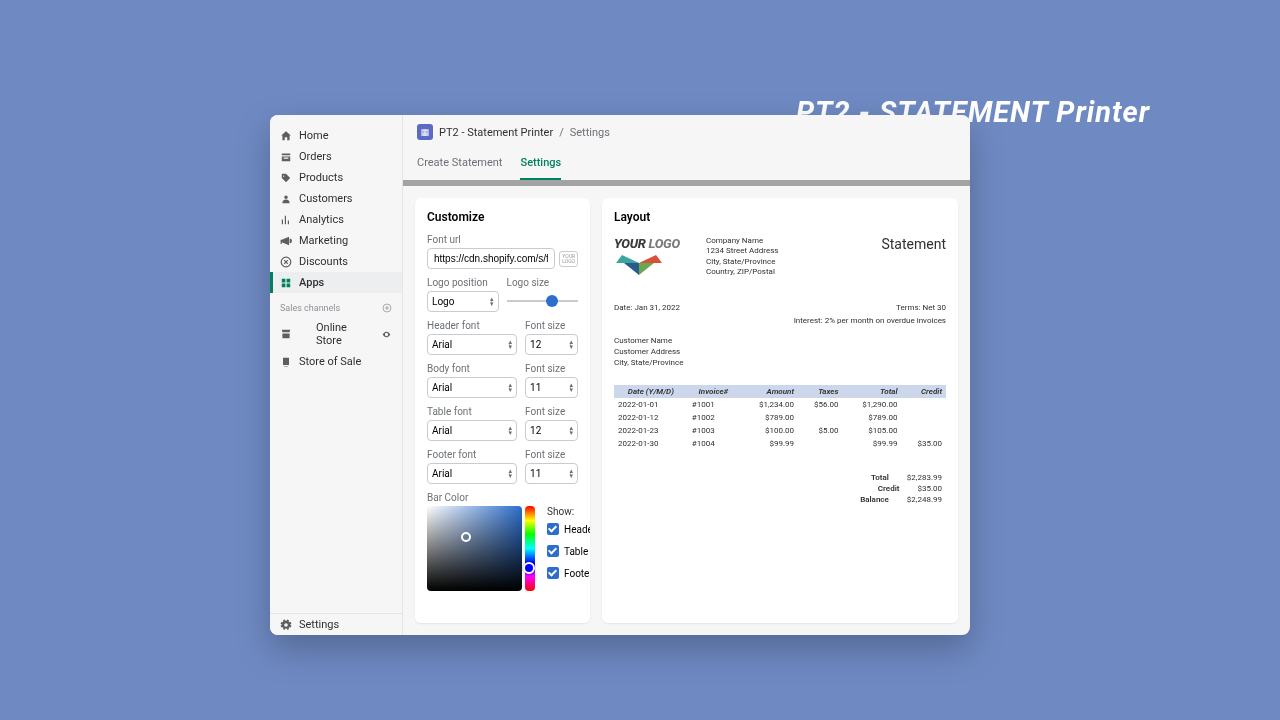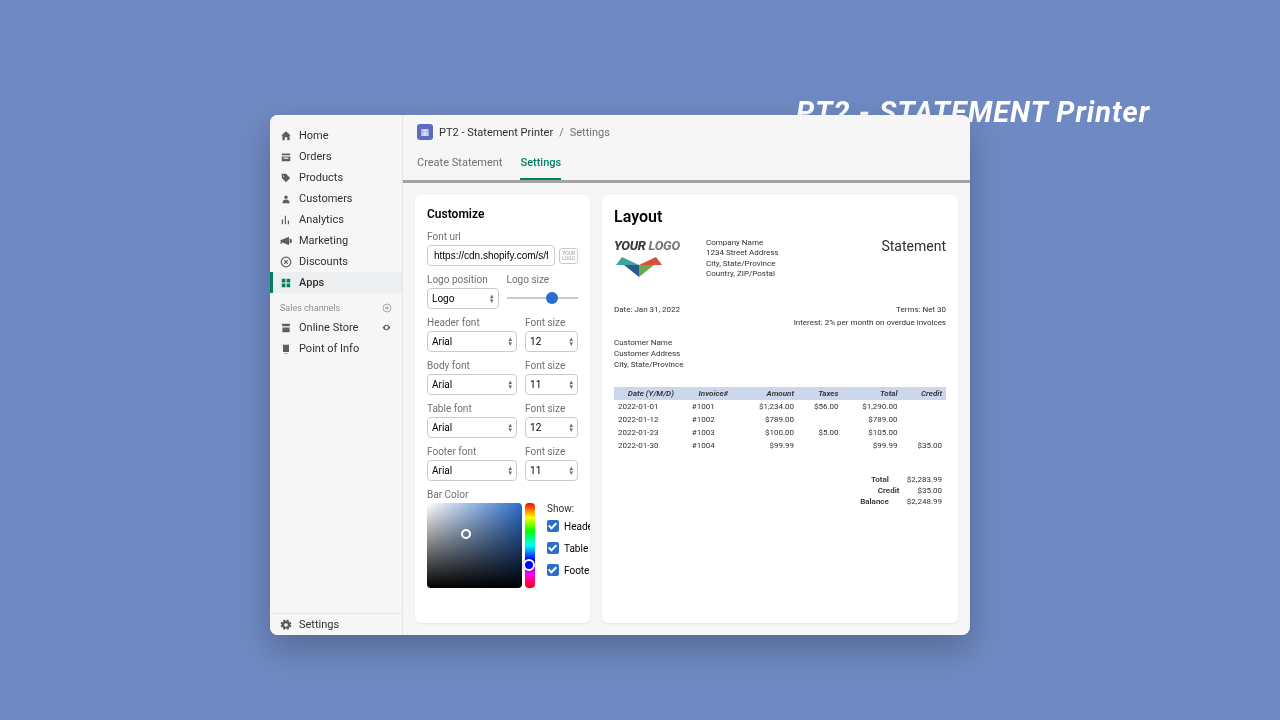--- a/index.html
+++ b/index.html
@@ -91,21 +91,21 @@
   border-radius: 3px;
   display: flex; align-items: center; justify-content: center;
   color: #fff;
   font-size: 9px;
 }
 .breadcrumb .app-name { color: #303030; }
 .tabs {
   display: flex;
   gap: 18px;
   padding: 0 14px;
-  border-bottom: 3px solid #a3a3a3;
+  border-bottom: 6px solid #a3a3a3;
   font-size: 11px;
 }
 .tab {
   padding: 7px 0 9px;
   color: #6d7175;
   cursor: pointer;
   border-bottom: 2px solid transparent;
 }
 .tab.active {
   color: #008060;
@@ -278,21 +278,21 @@
   left: 3px; top: 1px;
   width: 3px; height: 6px;
   border: solid #fff;
   border-width: 0 2px 2px 0;
   transform: rotate(45deg);
 }
 .layout {
   flex: 1;
 }
 .layout h3 {
-  font-size: 16px;
+  font-size: 12px;
   font-weight: 600;
   margin-bottom: 12px;
 }
 .document {
   font-size: 8px;
   color: #303030;
 }
 .doc-header {
   display: flex;
   align-items: flex-start;
@@ -423,35 +423,35 @@
       </div>
 
     <div class="side-section">
       <span>Sales channels</span>
       <svg viewBox="0 0 20 20">
           <circle cx="10" cy="10" r="8" fill="none" stroke="#8c9196" stroke-width="1.5"></circle>
           <path d="M10 6v8M6 10h8" stroke="#8c9196" stroke-width="1.5"></path>
         </svg>
     </div>
     <div class="side-item" style="justify-content:space-between">
-      <span style="display:flex;align-items:center;gap:7px">
+      <span style="display:flex;align-items:center;gap:24px">
           <svg viewBox="0 0 20 20">
             <path d="M3 3h14l-1 4H4zM4 9h12v8H4z"></path>
           </svg>
           <span>Online Store</span>
         </span>
       <svg viewBox="0 0 20 20" style="width:11px;height:11px">
           <path d="M10 5c4 0 7 5 7 5s-3 5-7 5-7-5-7-5 3-5 7-5zm0 2a3 3 0 100 6 3 3 0 000-6z"></path>
         </svg>
     </div>
     <div class="side-item">
         <svg viewBox="0 0 20 20">
           <path d="M5 3h10v12H5zm2 14h6v1H7z"></path>
         </svg>
-        <span>Point of Info</span>
+        <span>Store of Sale</span>
       </div>
 
     <div class="side-footer">
       <div class="side-item">
           <svg viewBox="0 0 20 20">
             <path d="M10 7a3 3 0 100 6 3 3 0 000-6zm7 3l2 1-1 3-2-.5a7 7 0 01-1.5 1.5l.5 2-3 1-1-2h-2l-1 2-3-1 .5-2A7 7 0 014 13.5L2 14l-1-3 2-1V9L1 8l1-3 2 .5A7 7 0 015.5 4L5 2l3-1 1 2h2l1-2 3 1-.5 2A7 7 0 0116 5.5l2-.5 1 3-2 1z"></path>
           </svg>
           <span>Settings</span>
         </div>
     </div>

